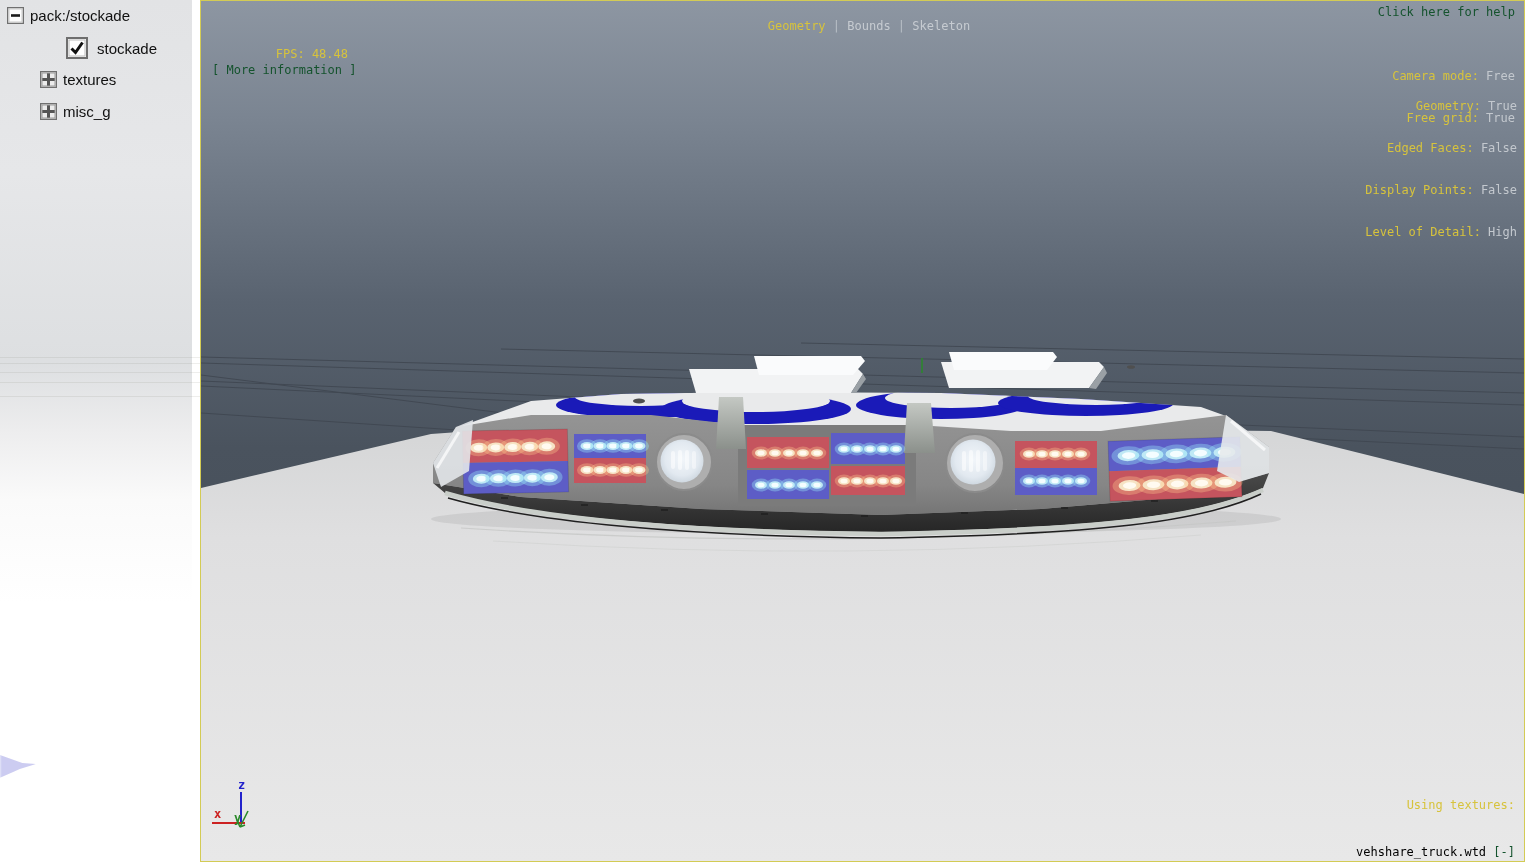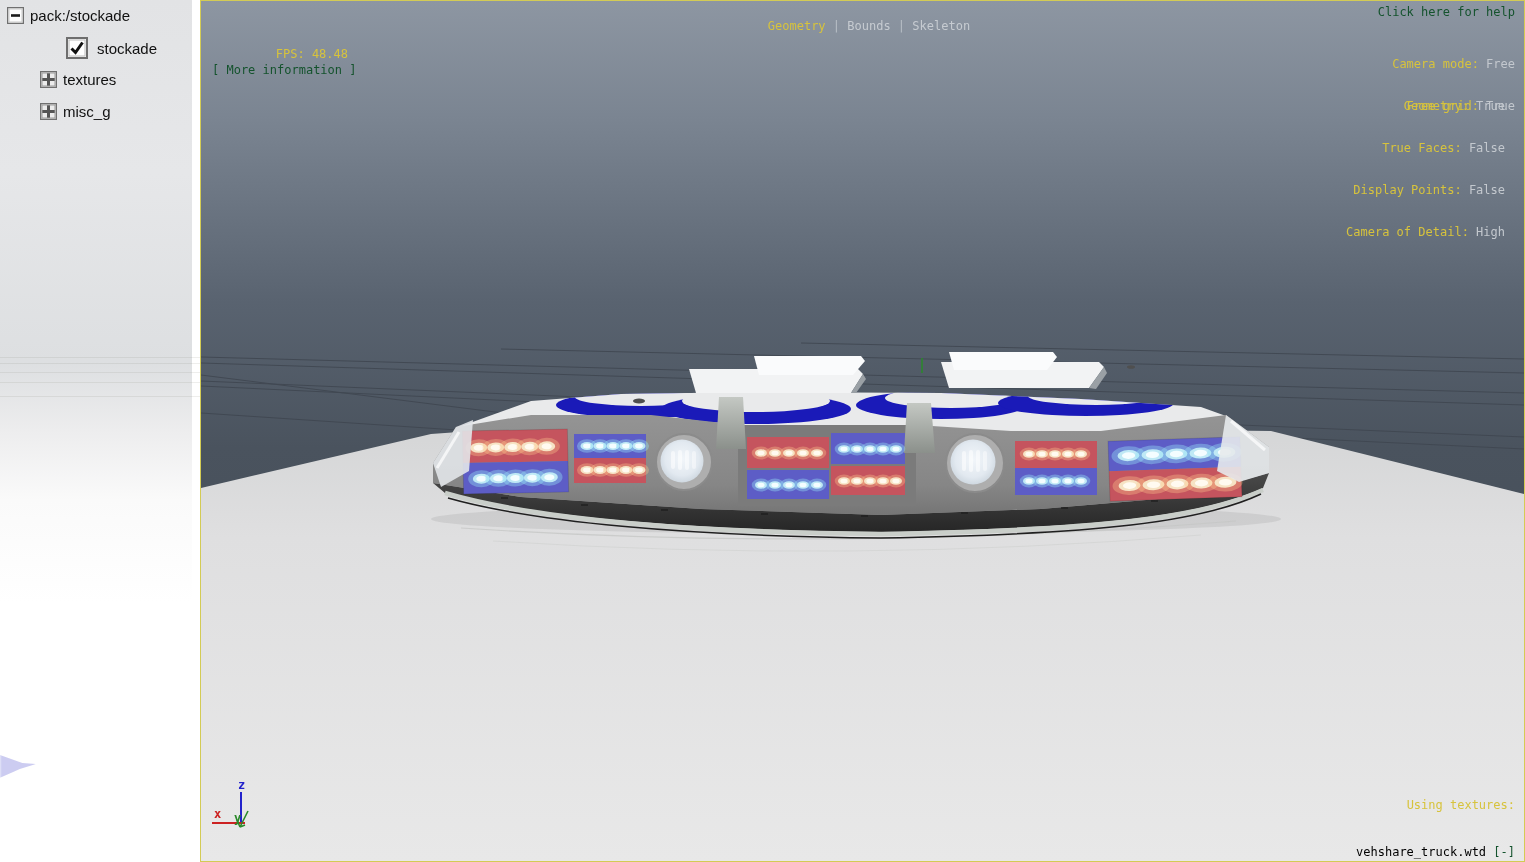--- a/index.html
+++ b/index.html
@@ -494,30 +494,30 @@
     </span>
   </div>
   <div class="ovl gry clickable" style="left:11px;top:62px">[ More information ]</div>
 
   <div class="ovl" style="left:0;right:16px;top:4px;text-align:center">
     <span class="tab active">Geometry</span><span class="tabs-sep"> | </span><span class="tab">Bounds</span><span class="tabs-sep"> | </span><span class="tab">Skeleton</span>
   </div>
 
   <div class="ovl gry clickable" style="right:9px;top:4px;text-align:right">Click here for help</div>
 
-  <div class="ovl" style="right:9px;top:28px;text-align:right">
+  <div class="ovl" style="right:9px;top:40px;text-align:right">
     <span class="set-line clickable"><span class="yel">Camera mode: </span><span class="val">Free</span></span>
     <span class="set-line clickable"><span class="yel">Free grid: </span><span class="val">True</span></span>
   </div>
 
-  <div class="ovl" style="right:19px;top:70px;text-align:right">
+  <div class="ovl" style="right:7px;top:70px;text-align:right">
     <span class="set-line clickable"><span class="yel">Geometry: </span><span class="val">True</span></span>
-    <span class="set-line clickable"><span class="yel">True Faces: </span><span class="val">False</span></span>
+    <span class="set-line clickable"><span class="yel">Edged Faces: </span><span class="val">False</span></span>
     <span class="set-line clickable"><span class="yel">Display Points: </span><span class="val">False</span></span>
-    <span class="set-line clickable"><span class="yel">Camera of Detail: </span><span class="val">High</span></span>
+    <span class="set-line clickable"><span class="yel">Level of Detail: </span><span class="val">High</span></span>
   </div>
 
   <div class="ovl" style="right:9px;top:767px;text-align:right">
     <span class="tex-line yel">Using textures:</span>
     <span class="tex-line"><span class="grn">vehshare_truck.wtd</span> <span class="gry clickable">[-]</span></span>
     
     
     
   </div>
 </div>

